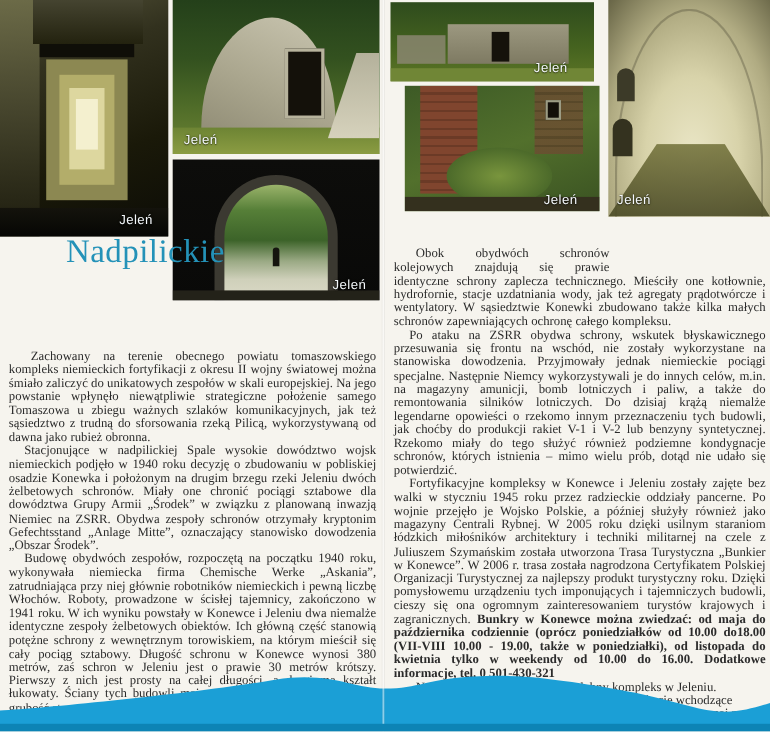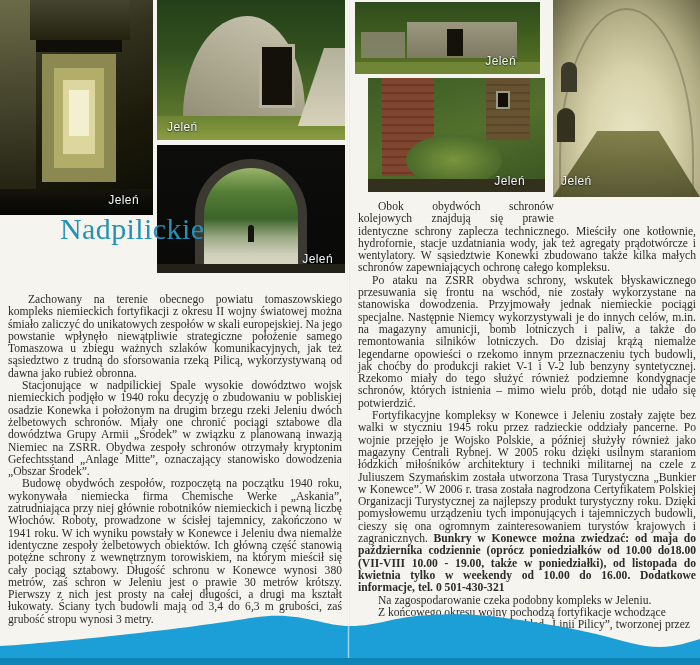--- a/index.html
+++ b/index.html
@@ -98,21 +98,21 @@
     background:#34321f; border-radius:9px 9px 0 0; }
   .f-floor { left:0; bottom:0; width:100%; height:66px; opacity:.9;
     background: linear-gradient(180deg,#77763f,#4a4a26);
     clip-path: polygon(30% 0, 72% 0, 100% 100%, 0 100%); }
 
   
   .heading { position:absolute; left:13px; top:211px; z-index:2;
     color:#2492b8; font-weight:400; font-size:30px; line-height:35px;
     letter-spacing:.4px;margin-left:47px; }
   .text-col { position:absolute; z-index:2; color:#2b2b2b;
-    font-size:11.6px; line-height:12.3px; text-align:justify; }
+    font-size:11.6px; line-height:12.3px; text-align:justify;margin-top:24px; }
   .left-text { left:8px; top:294px; width:334px; }
   .right-text { left:358px; top:201px; width:338px; }
   .text-col p { margin:0; }
   .ind20 { text-indent:20px; }
   .ind14 { text-indent:14px; }
   .spacer-r { float:right; width:142px; height:13px; }
   .line-right { text-align:right; padding-right:6px; }
   b { font-weight:bold;font-family:Liberation Serif, serif; }
 
   

